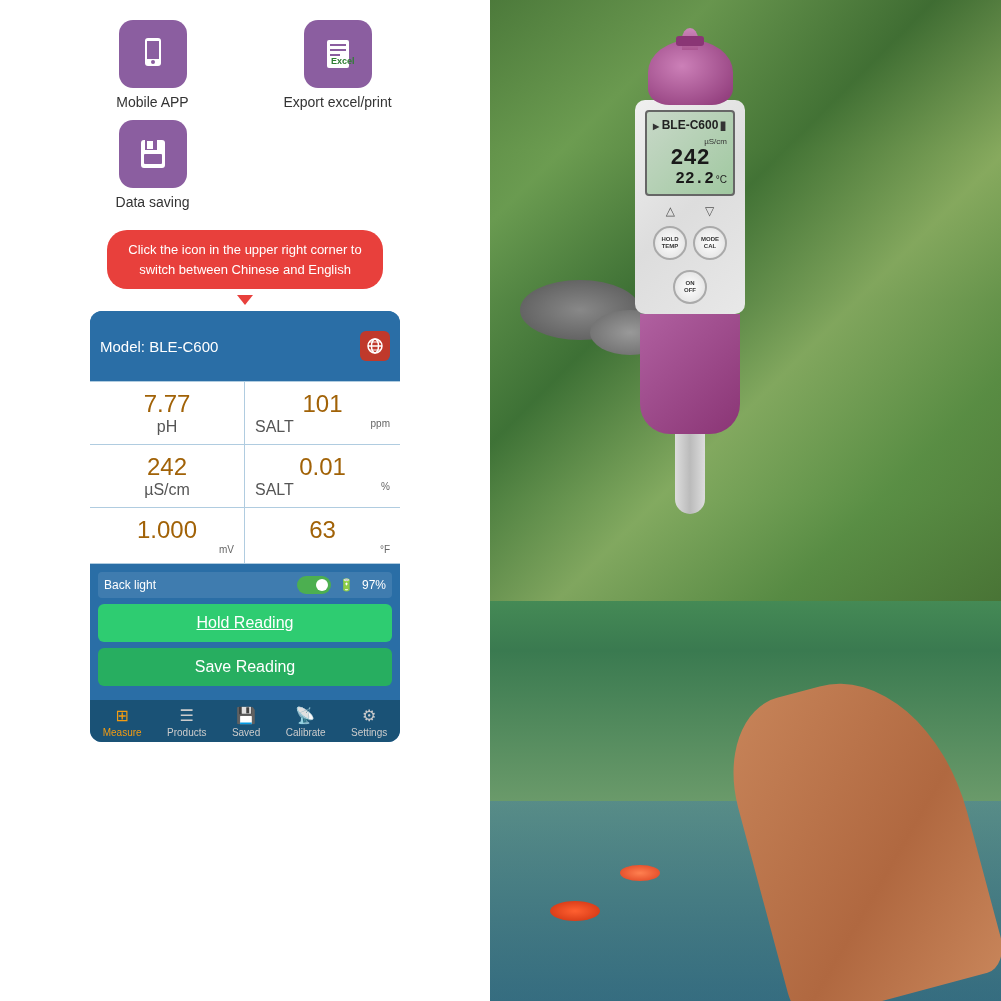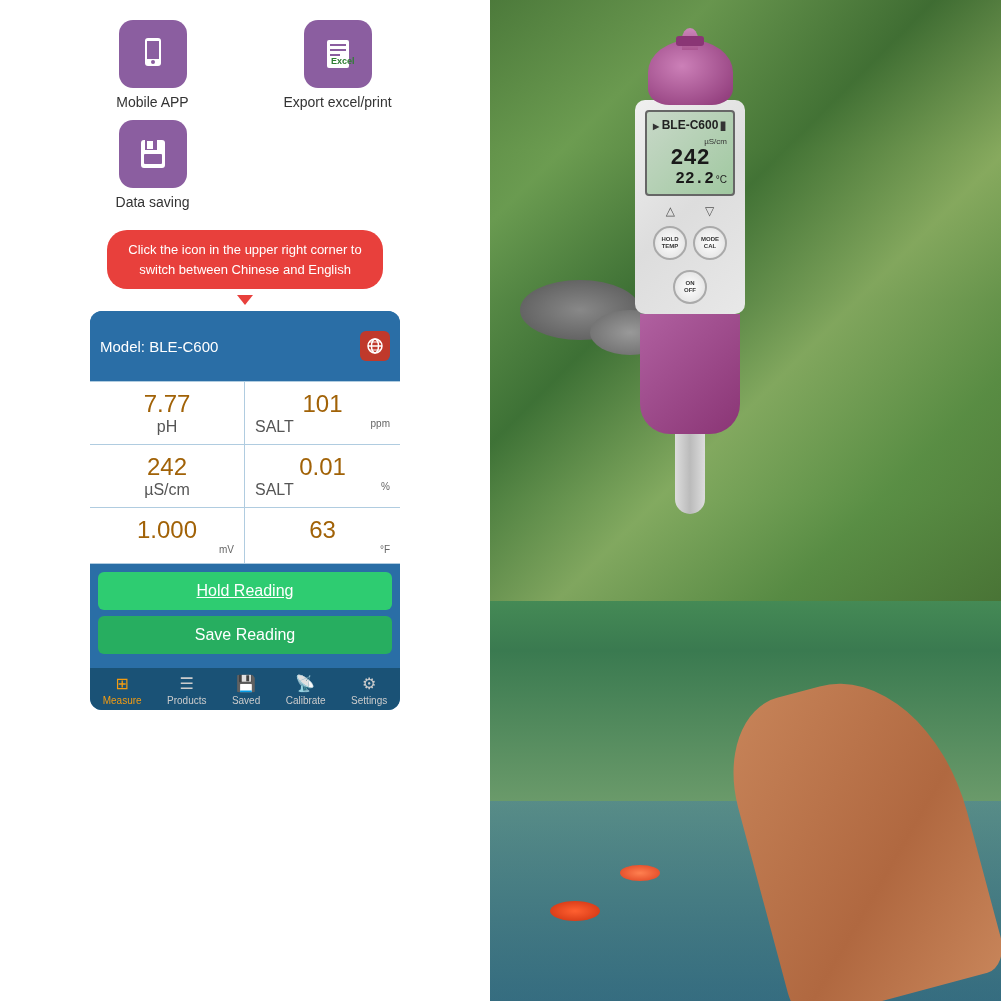--- a/index.html
+++ b/index.html
@@ -488,20 +488,26 @@
         <div class="reading-unit">mV</div>
       </div>
       <div class="reading-cell">
         <div class="reading-value">63</div>
         <div class="reading-unit">°F</div>
       </div>
     </div>
 
     <div class="phone-bottom">
 
+      <div class="backlight-row">
+        <span class="backlight-label">Back light</span>
+        <div class="toggle-on"></div>
+        <span class="battery-icon">🔋</span>
+        <span class="battery-pct">97%</span>
+      </div>
 
       <button class="action-btn btn-green">Hold Reading</button>
 
       <button class="action-btn btn-green2">Save Reading</button>
     </div>
 
     <div class="phone-nav">
       <div class="nav-item">
         <span class="nav-icon active">⊞</span>
         <span class="nav-label active">Measure</span>

